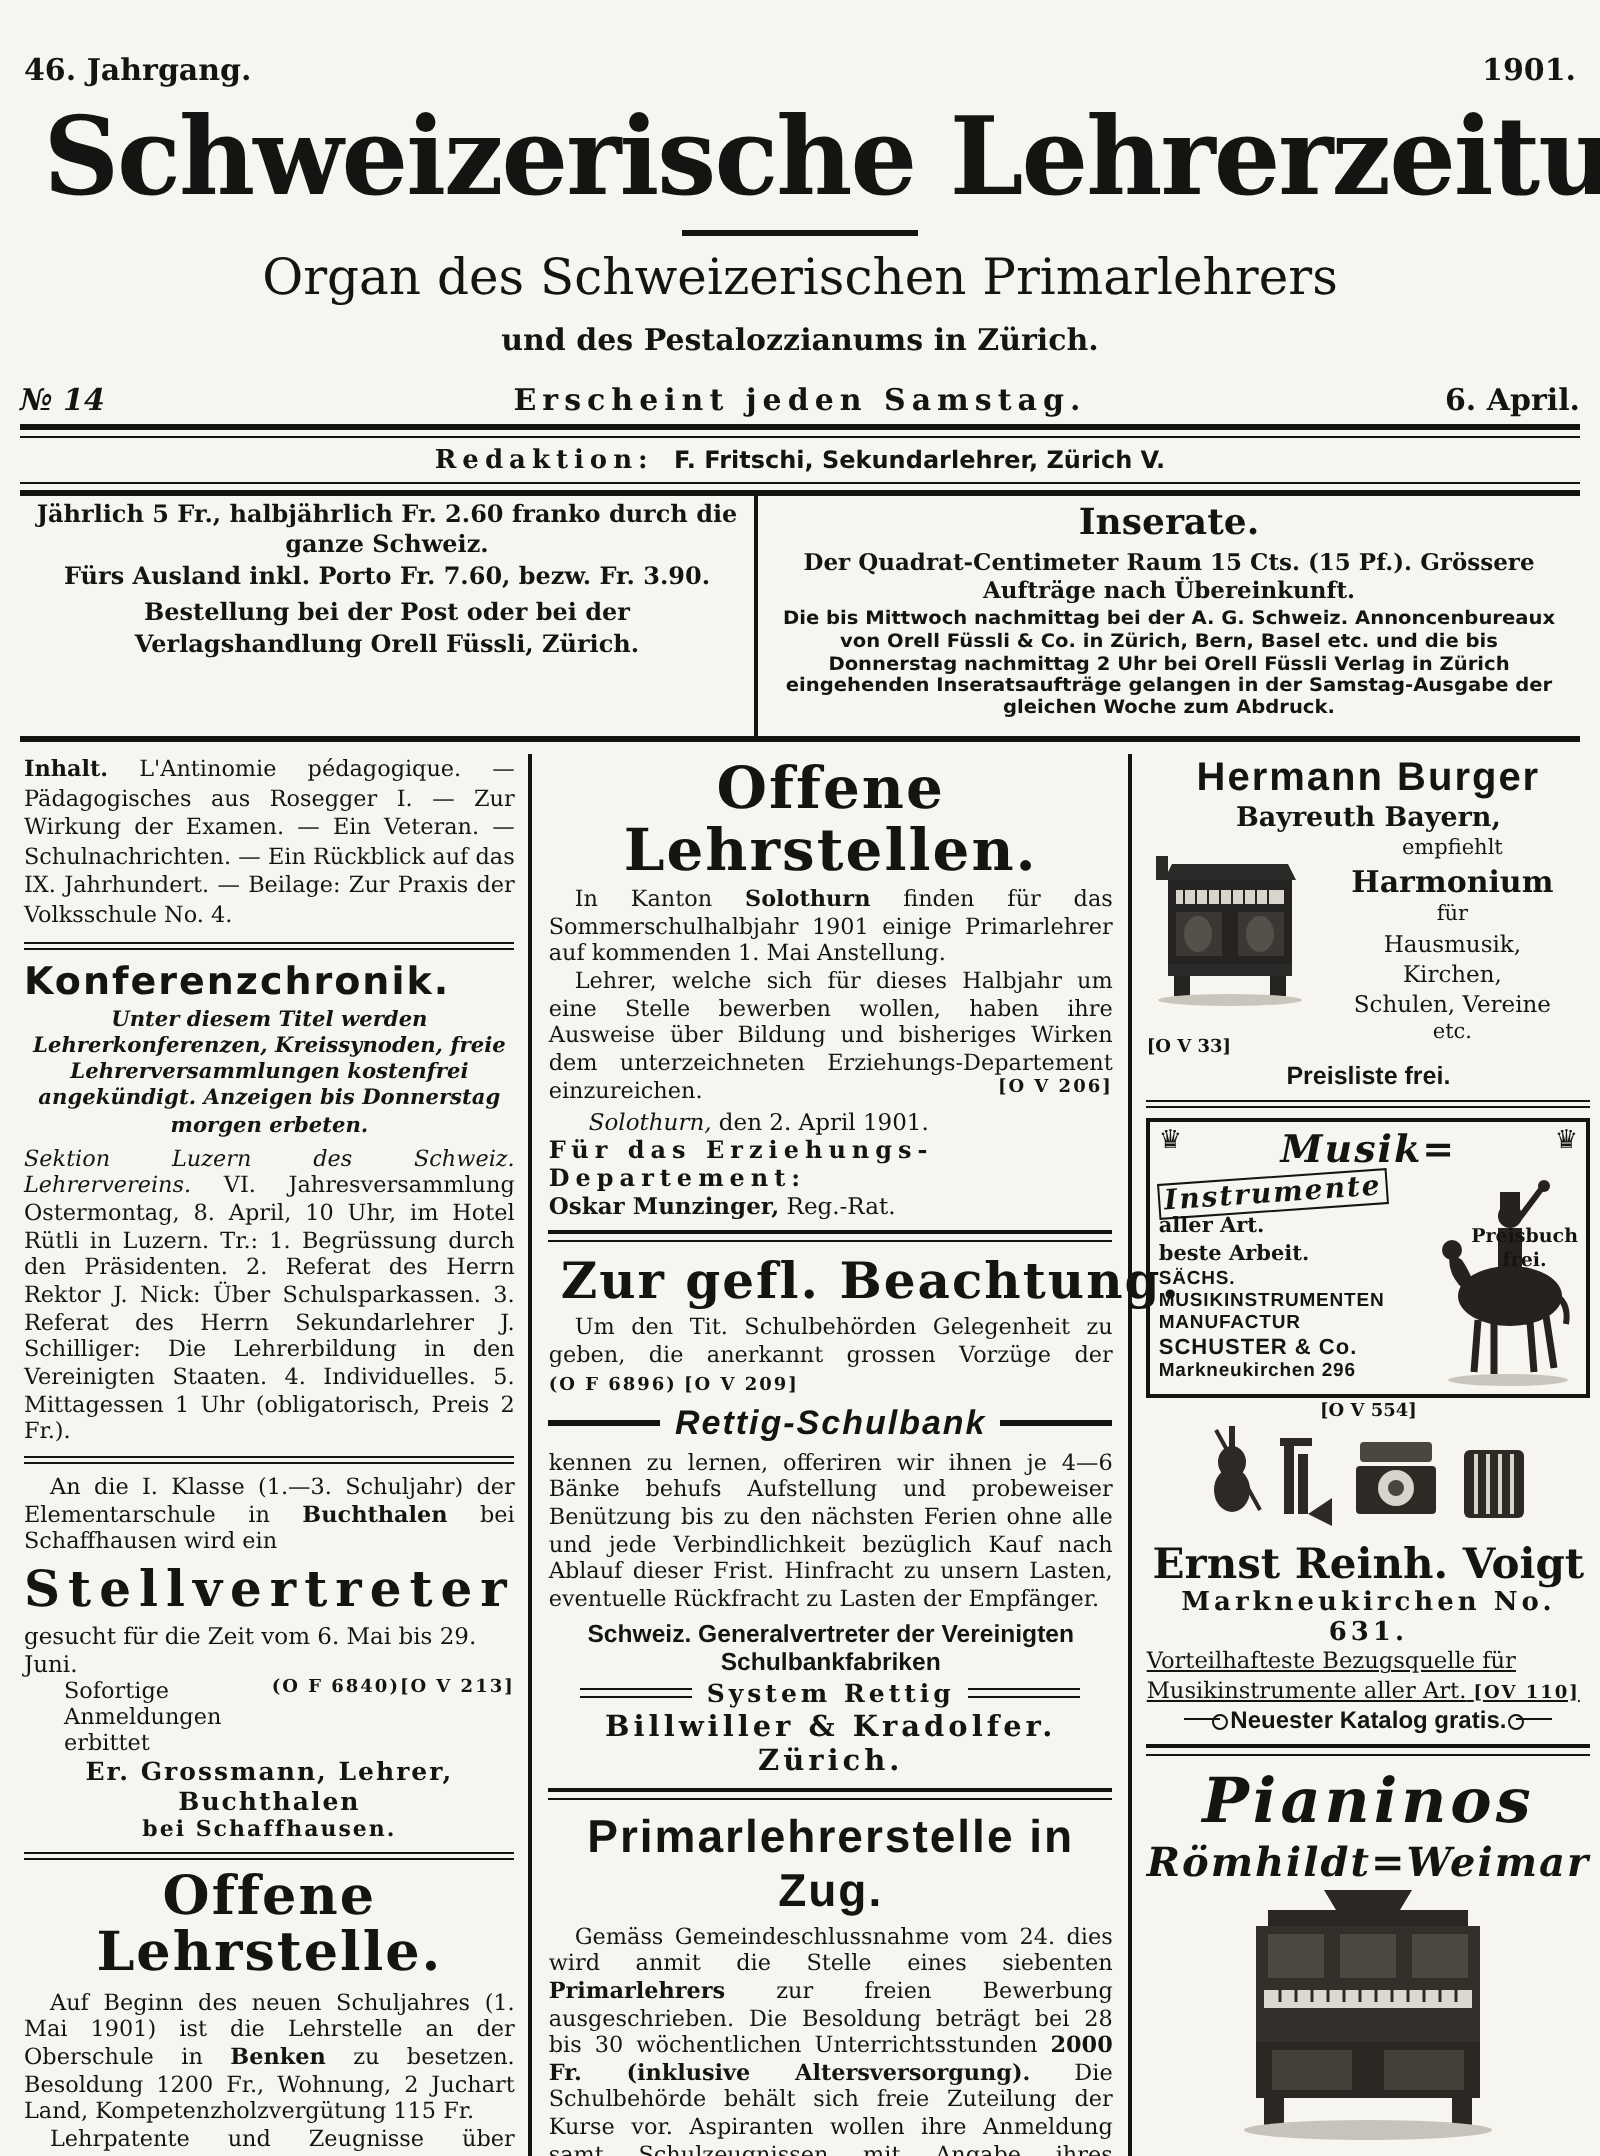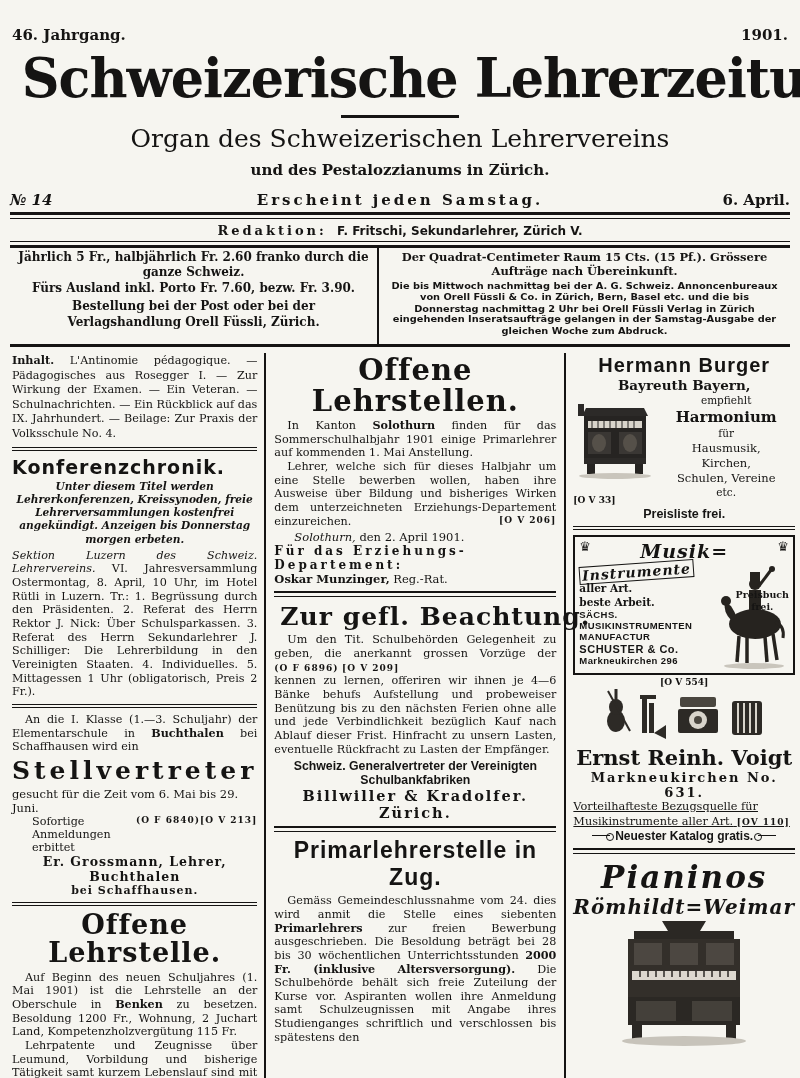--- a/index.html
+++ b/index.html
@@ -110,41 +110,42 @@
 
 <div class="page">
 
   <header>
     <div class="top-row">
       <span>46. Jahrgang.</span>
       <span>1901.</span>
     </div>
     <div class="masthead">Schweizerische Lehrerzeitung.</div>
     <div class="title-underline"></div>
-    <div class="subtitle1">Organ des Schweizerischen Lehrervereins</div>
+    <div class="subtitle1">Organ des Schweizerischen Primarlehrers</div>
     <div class="subtitle2">und des Pestalozzianums in Zürich.</div>
     <div class="issue-row">
       <span class="issue-no">№ 14</span>
       <span class="issue-freq">Erscheint jeden Samstag.</span>
       <span class="issue-date">6. April.</span>
     </div>
     <div class="rule-a"></div>
     <div class="redaktion">
       <span class="lbl">Redaktion:</span>
       <span class="val">F. Fritschi, Sekundarlehrer, Zürich V.</span>
     </div>
     <div class="rule-b"></div>
 
     <div class="info-boxes">
       <div class="info-cell cell-abo">
         <div class="abo-line">Jährlich 5 Fr., halbjährlich Fr. 2.60 franko durch die ganze Schweiz.</div>
         <div class="abo-line">Fürs Ausland inkl. Porto Fr. 7.60, bezw. Fr. 3.90.</div>
         <div class="abo-line abo-line3">Bestellung bei der Post oder bei der Verlagshandlung Orell Füssli, Zürich.</div>
       </div>
       <div class="info-cell cell-ins">
+        <div class="box-title">Inserate.</div>
         <div class="ins-line1">Der Quadrat-Centimeter Raum 15 Cts. (15 Pf.).  Grössere Aufträge nach Übereinkunft.</div>
         <div class="ins-line2">Die bis Mittwoch nachmittag bei der A. G. Schweiz. Annoncenbureaux von Orell Füssli &amp; Co. in Zürich, Bern, Basel etc. und die bis Donnerstag nachmittag 2 Uhr bei Orell Füssli Verlag in Zürich eingehenden Inseratsaufträge gelangen in der Samstag-Ausgabe der gleichen Woche zum Abdruck.</div>
       </div>
     </div>
   </header>
 
   <main class="columns">
 
     <section class="col col-left">
       <p class="inhalt"><b>Inhalt.</b><span> L'Antinomie pédagogique. — Pädagogisches aus Rosegger I. — Zur Wirkung der Examen. — Ein Veteran. — Schulnachrichten. — Ein Rückblick auf das IX. Jahrhundert. — Beilage: Zur Praxis der Volksschule No. 4.</span></p>
@@ -199,22 +200,32 @@
         <div class="beacht-head">
           <svg class="illus" width="58" height="24" viewBox="0 0 58 24">
             <rect x="1" y="5" width="9" height="14" fill="#151413"></rect>
             <ellipse cx="18" cy="12" rx="10" ry="8" fill="#151413"></ellipse>
             <rect x="24" y="8.5" width="32" height="5" rx="2.5" fill="#151413"></rect>
             <rect x="22" y="14" width="14" height="4" rx="2" fill="#151413"></rect>
           </svg>
           <span class="txt">Zur gefl. Beachtung.</span>
         </div>
         <p class="ind"><span>Um den Tit. Schulbehörden Gelegenheit zu geben, die anerkannt grossen Vorzüge der</span> <span class="code">(O F 6896)</span> <span class="code">[O V 209]</span></p>
+        <div class="brand-line">
+          <span class="dash"></span>
+          <span class="brand">Rettig-Schulbank</span>
+          <span class="dash"></span>
+        </div>
         <p>kennen zu lernen, offeriren wir ihnen je 4—6 Bänke behufs Aufstellung und probeweiser Benützung bis zu den nächsten Ferien ohne alle und jede Verbindlichkeit bezüglich Kauf nach Ablauf dieser Frist.  Hinfracht zu unsern Lasten, eventuelle Rückfracht zu Lasten der Empfänger.</p>
         <div class="gen-line">Schweiz. Generalvertreter der Vereinigten Schulbankfabriken</div>
+        <div class="sys-line">
+          <span class="dd"></span>
+          <span class="txt">System Rettig</span>
+          <span class="dd"></span>
+        </div>
         <div class="firm-line">Billwiller &amp; Kradolfer. Zürich.</div>
       </div>
 
       <div class="sep-heavy"></div>
 
       <div>
         <div class="zug-head">Primarlehrerstelle in Zug.</div>
         <p class="ind"><span>Gemäss Gemeindeschlussnahme vom 24. dies wird anmit die Stelle eines siebenten </span><b>Primarlehrers</b><span> zur freien Bewerbung ausgeschrieben.  Die Besoldung beträgt bei 28 bis 30 wöchentlichen Unterrichtsstunden </span><b>2000 Fr. (inklusive Altersversorgung).</b><span>  Die Schulbehörde behält sich freie Zuteilung der Kurse vor.  Aspiranten wollen ihre Anmeldung samt Schulzeugnissen mit Angabe ihres Studienganges schriftlich und verschlossen bis spätestens den </span>  </p>
 
       </div>

